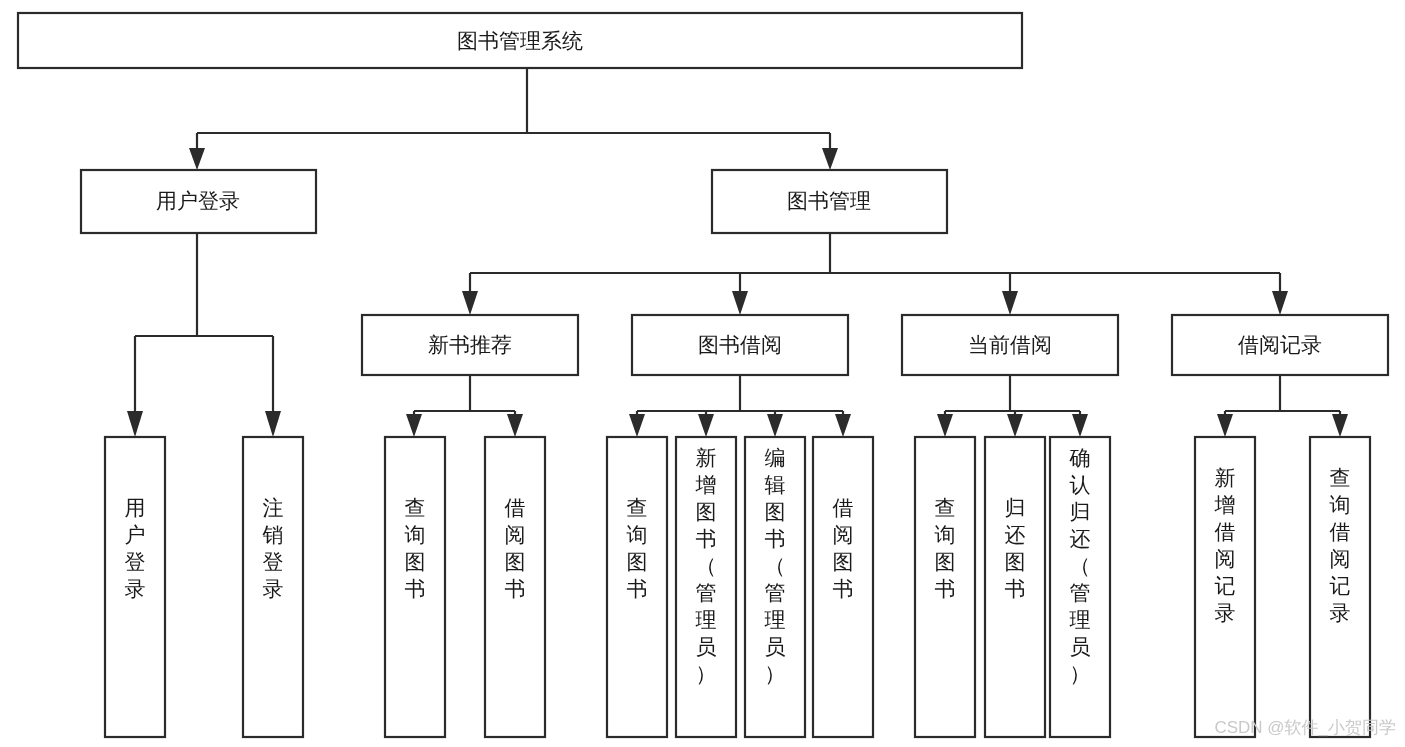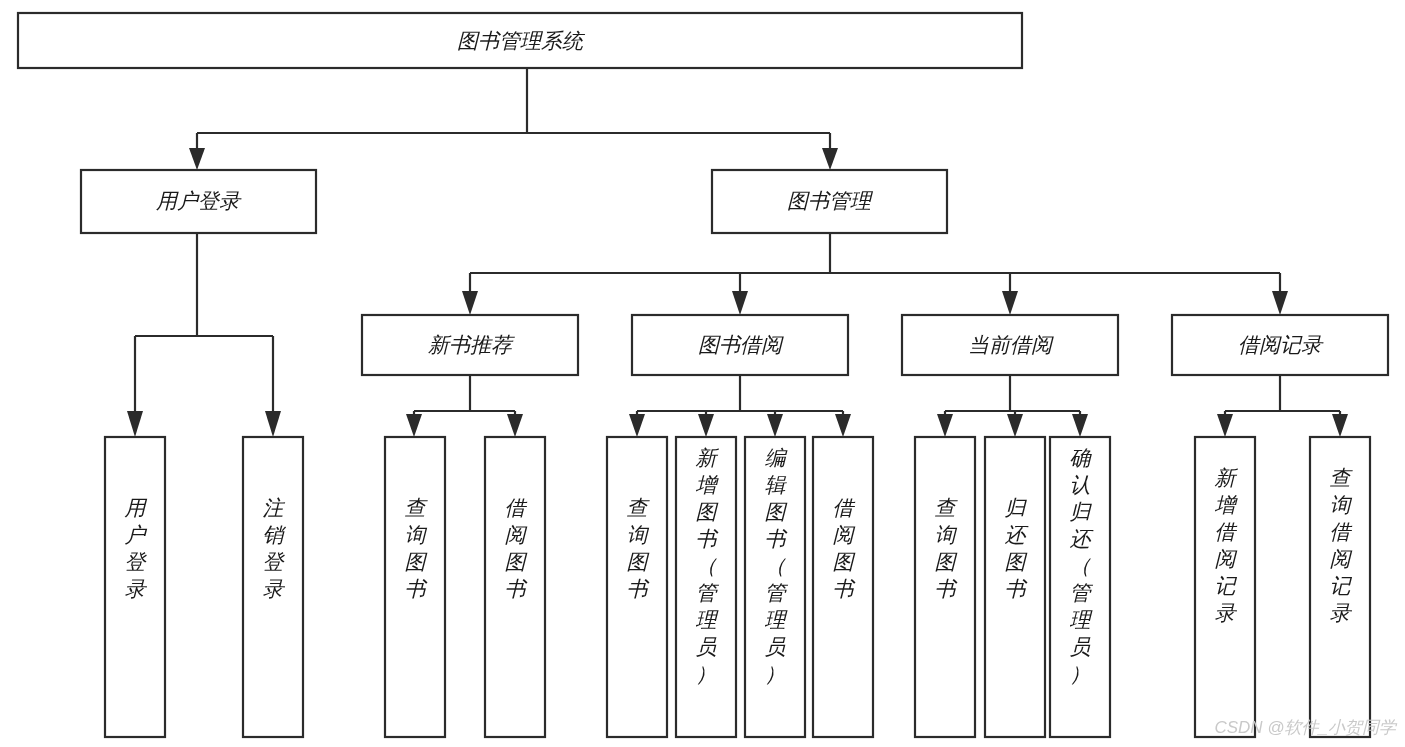--- a/index.html
+++ b/index.html
@@ -10,21 +10,20 @@
   }
   body {
     font-family: "Liberation Sans", "DejaVu Sans", sans-serif;
   }
   #diagram-root {
     position: relative;
     width: 1405px;
     height: 747px;
     background: #ffffff;
     overflow: hidden;
-    font-style: italic;
   }
   svg.diagram-canvas {
     position: absolute;
     left: 0;
     top: 0;
     width: 1405px;
     height: 747px;
     display: block;
   }
   .node-box {

